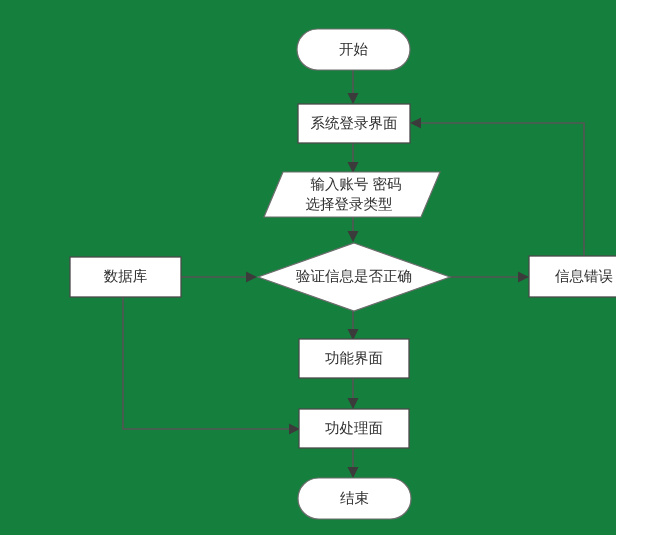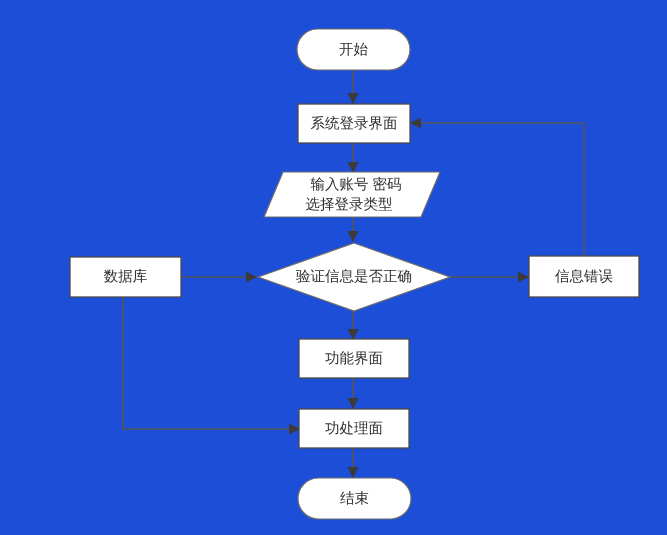--- a/index.html
+++ b/index.html
@@ -6,23 +6,23 @@
   html, body {
     margin: 0;
     padding: 0;
     background: #ffffff;
   }
   body {
     font-family: "Liberation Sans", "DejaVu Sans", sans-serif;
   }
   #canvas {
     position: relative;
-    width: 667px;
+    width: 616px;
     height: 535px;
-    background: #1d4ed8;
+    background: #15803d;
     overflow: hidden;
   }
   #flow-svg {
     position: absolute;
     top: 0;
     left: 0;
     width: 667px;
     height: 535px;
   }
   .node-shape {

